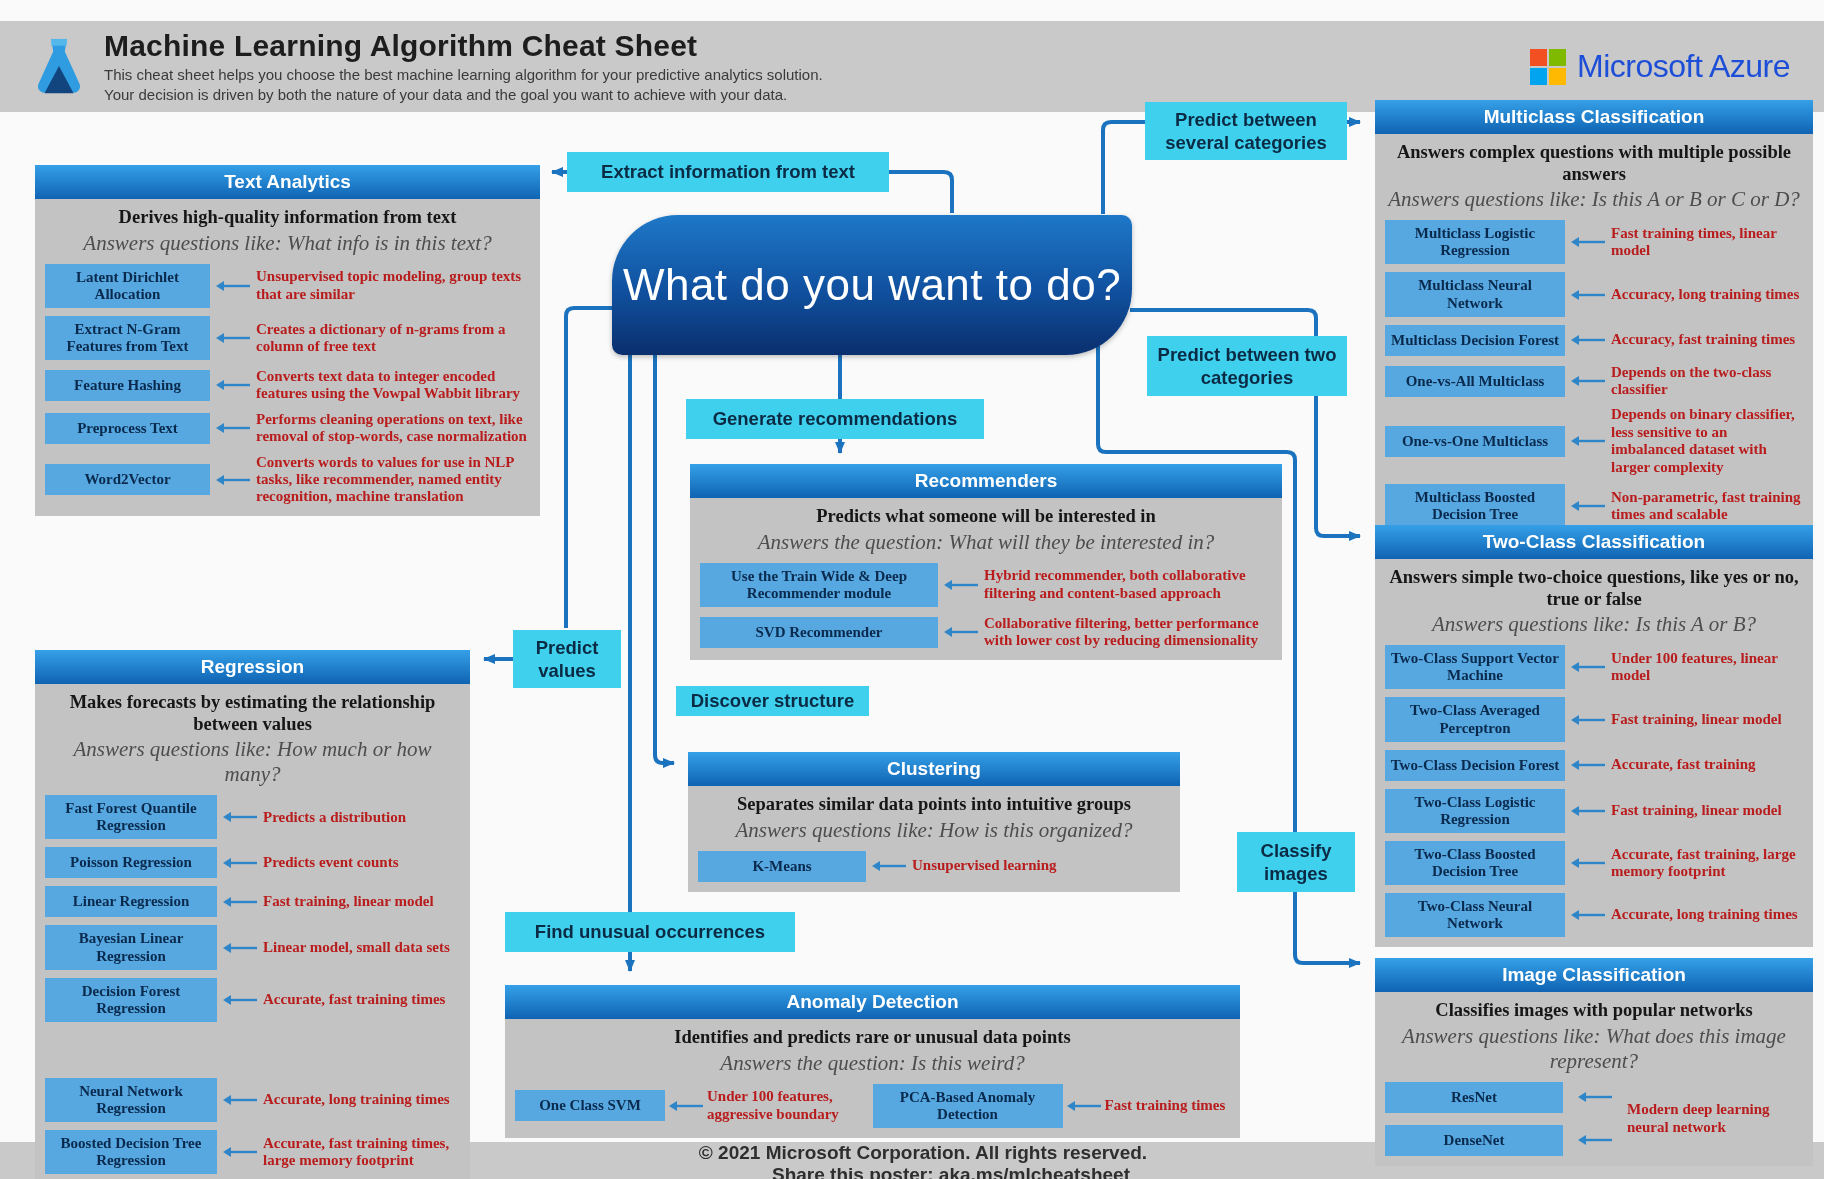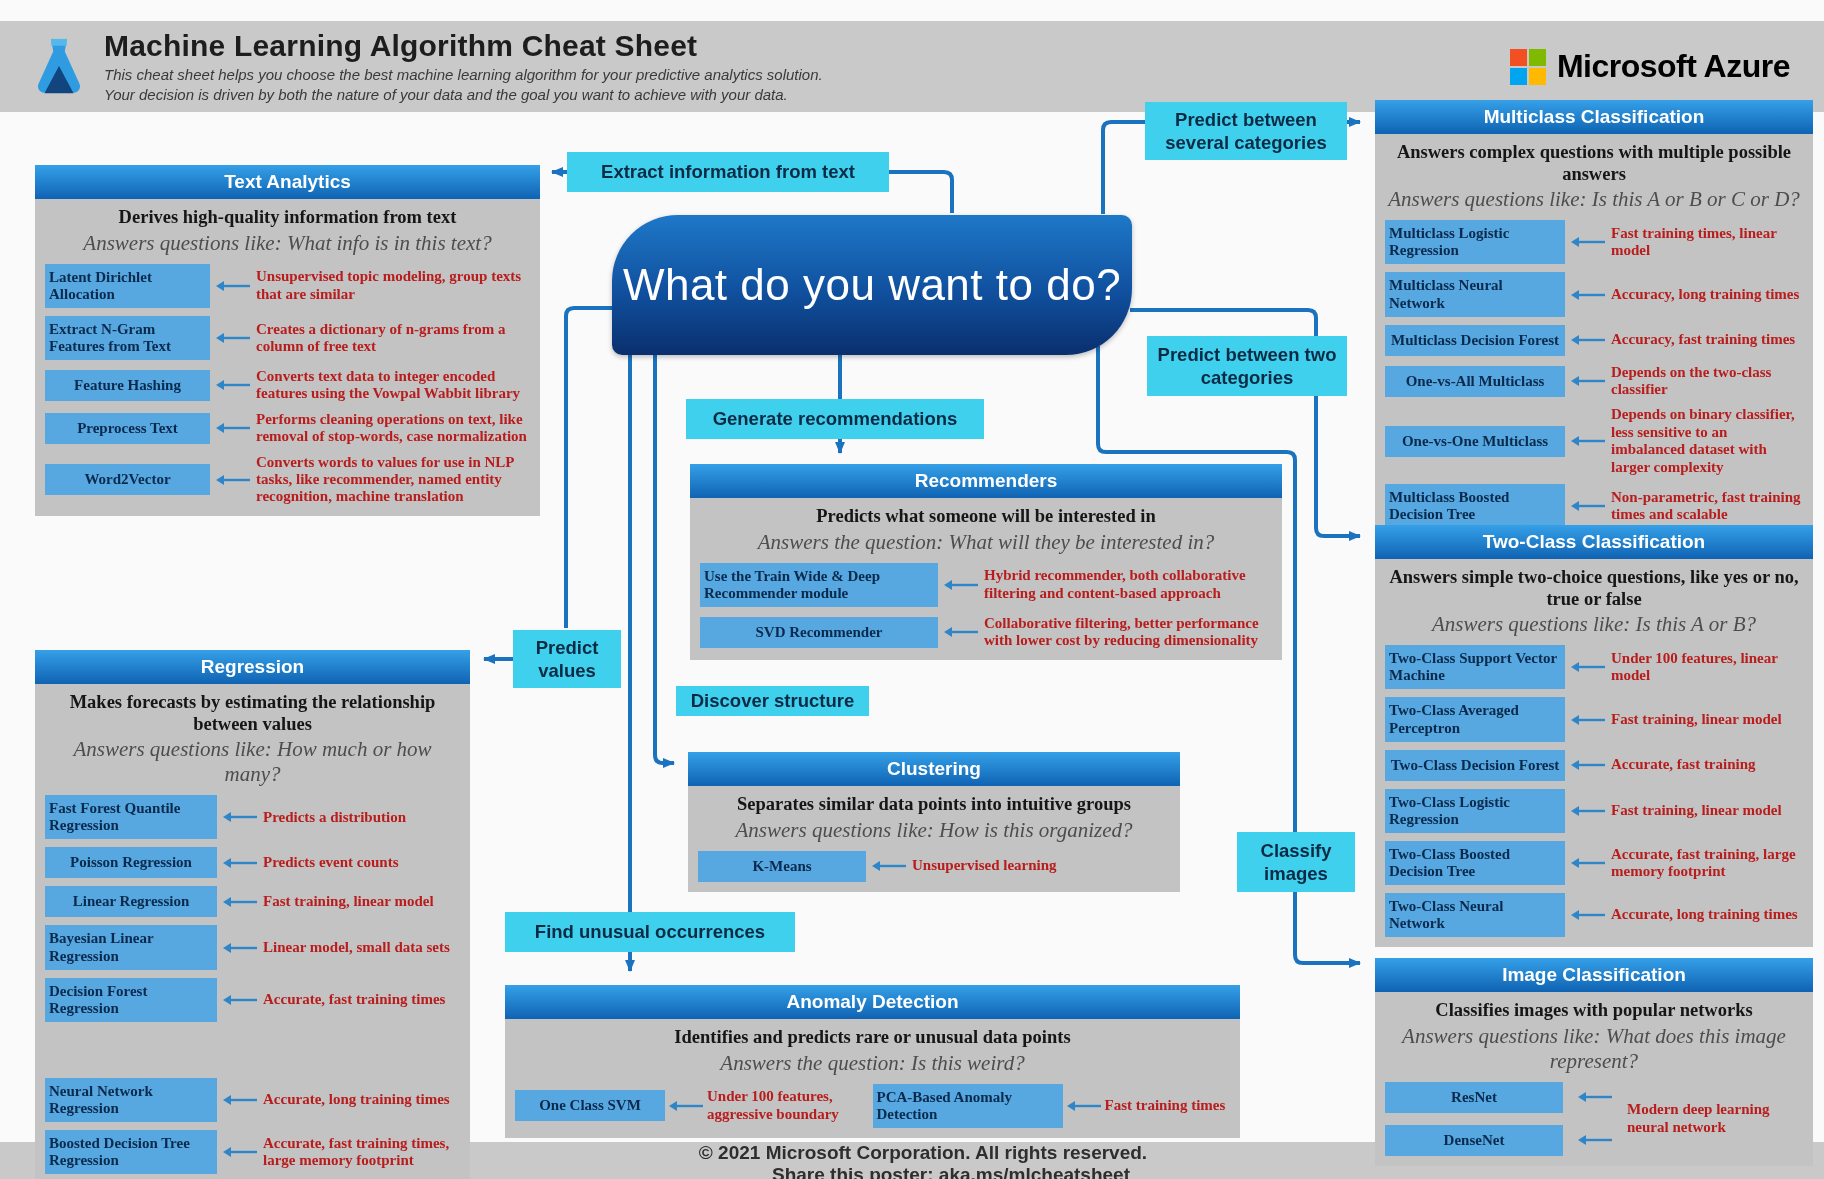--- a/index.html
+++ b/index.html
@@ -4,26 +4,26 @@
 <style>
   html,body{margin:0;padding:0;background:#e8e8e8;font-family:"Liberation Sans",sans-serif;}
   .page{position:relative;width:1824px;height:1179px;background:#fafafa;overflow:hidden;
         font-family:"Liberation Sans",sans-serif;}
   
   .topbar{position:absolute;left:0;top:0;width:100%;height:91px;background:var(--bar-gray);
           display:flex;align-items:center;margin-top:21px;}
   .mllogo{margin-left:28px;flex:0 0 auto;}
   .titleblock{margin-left:14px;flex:1 1 auto;}
   .titleblock h1{margin:0 0 2px 0;font-size:30px;font-weight:800;color:#1d1d1d;letter-spacing:.2px;}
-  .titleblock .sub{margin:0;font-size:15px;line-height:1.3;color:#3a3a3a;font-style:italic;}
+  .titleblock .sub{margin:0;font-size:15px;line-height:1.3;color:#3a3a3a;}
   .brand{display:flex;align-items:center;margin-right:34px;flex:0 0 auto;}
   .mslogo{display:grid;grid-template-columns:17px 17px;grid-template-rows:17px 17px;gap:2px;margin-right:11px;}
   .sq{display:block;width:17px;height:17px;}
   .sq.r{background:#f25022}.sq.g{background:#7fba00}.sq.b{background:#00a4ef}.sq.y{background:#ffb900}
-  .brandtext{font-size:32px;color:#000000;font-weight:700;letter-spacing:-.5px;}
+  .brandtext{font-size:32px;color:#1d4ed8;font-weight:400;letter-spacing:-.5px;}
   
   .canvas{position:absolute;left:0;top:91px;width:1824px;height:1052px;}
   #connectors{position:absolute;left:0;top:0;width:1824px;height:1052px;z-index:1;}
   #connectors path.wire{stroke:var(--connector);stroke-width:4;fill:none;}
   #connectors marker path{fill:var(--connector);}
   
   .central{position:absolute;left:612px;top:124px;width:520px;height:140px;z-index:2;
            border-radius:66px 10px 66px 10px;
            background:linear-gradient(180deg,var(--central-top) 0%,#10509e 55%,var(--central-bottom) 100%);
            display:flex;align-items:center;justify-content:center;
@@ -36,21 +36,21 @@
   
   .panel{position:absolute;z-index:2;box-sizing:border-box;}
   .panel-header{height:34px;background:linear-gradient(180deg,var(--hdr-top),var(--hdr-bot));
                 color:#fff;font-size:19px;font-weight:700;display:flex;align-items:center;justify-content:center;}
   .panel-body{background:var(--panel-gray);padding:8px 10px 10px 10px;font-family:Liberation Serif, serif;}
   .panel-title{font-size:18.5px;font-weight:700;color:#161616;text-align:center;line-height:1.17;}
   .panel-q{font-size:21px;font-style:italic;color:#4d4d4d;text-align:center;margin-top:2px;margin-bottom:8px;}
   .items{display:flex;flex-direction:column;gap:8px;}
   .item-row{display:grid;align-items:center;column-gap:0;}
   .item-box{background:var(--box-blue);color:#0a2a4d;font-weight:700;font-size:15px;line-height:1.14;
-            display:flex;align-items:center;justify-content:center;text-align:left;
+            display:flex;align-items:center;justify-content:center;text-align:center;
             padding:5px 4px;min-height:31px;box-sizing:border-box;}
   .item-desc{font-weight:700;font-size:15px;line-height:1.16;color:#b91c1c;padding-left:2px;}
   .arrow{flex:0 0 auto;justify-self:center;}
   .arrow .shaft{stroke:#2e86c9;stroke-width:2.4;fill:none;}
   .arrow .head{fill:#2e86c9;}
   .items.twocol{display:grid;grid-template-columns:1fr 1fr;column-gap:16px;gap:0;}
   .items.shared{display:grid;row-gap:12px;align-items:center;}
   .items.shared .item-desc{grid-column:3;grid-row:1 / span 2;}
   
   .bottombar{position:absolute;left:0;bottom:0;width:100%;height:37px;background:var(--bar-gray);

